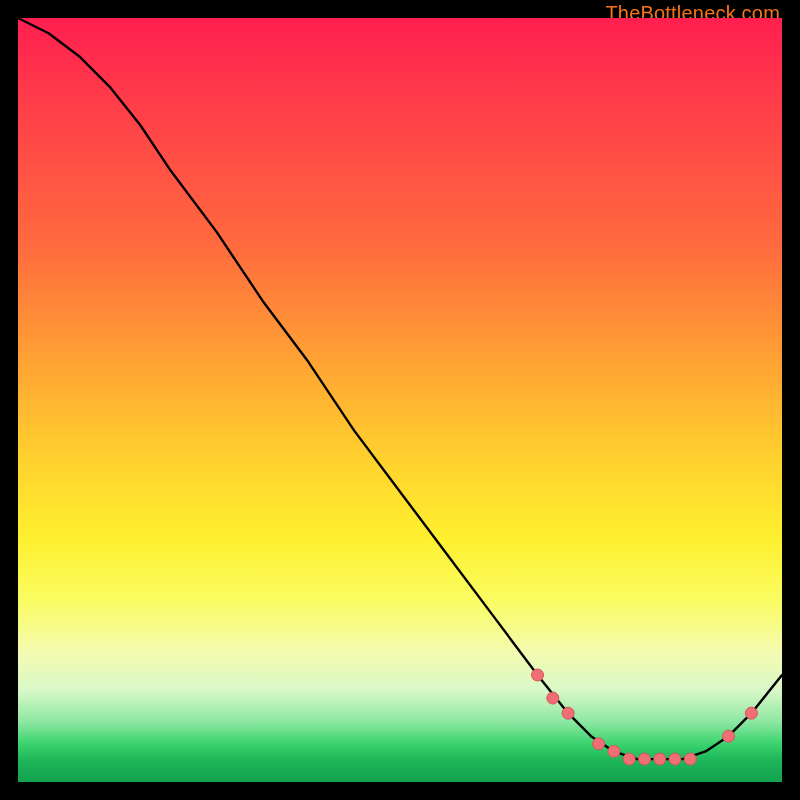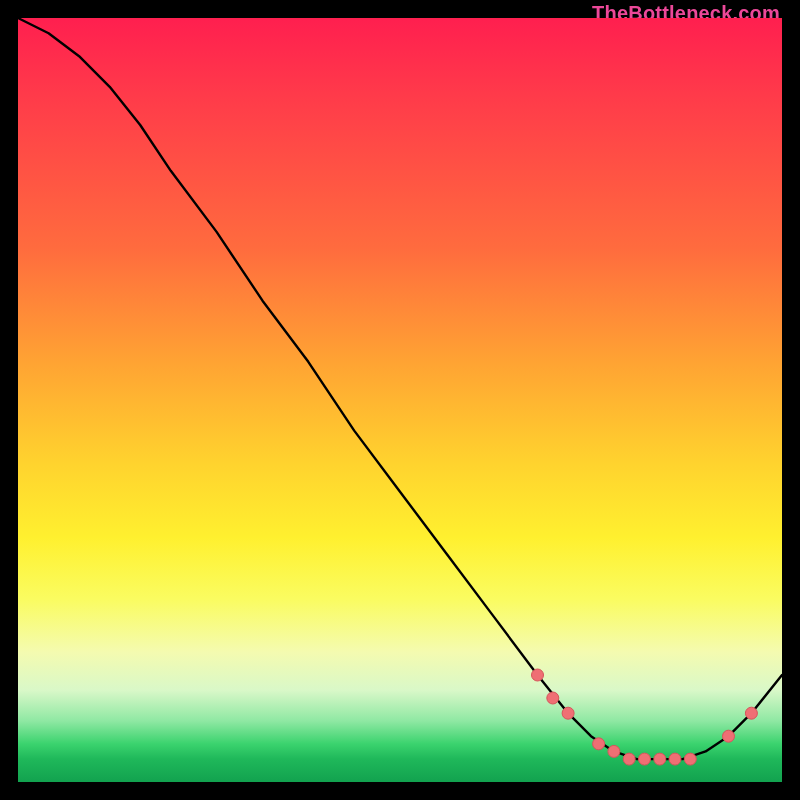--- a/index.html
+++ b/index.html
@@ -46,23 +46,23 @@
     left: 0;
     top: 0;
     width: 764px;
     height: 764px;
     overflow: visible;
   }
   .watermark {
     position: absolute;
     top: 2px;
     right: 20px;
-    color: #ec4899;
+    color: #f97316;
     font-size: 20px;
-    font-weight: 700;
+    font-weight: 400;
     letter-spacing: 0.2px;
     user-select: none;
   }
 </style>
 </head>
 <body>
 
 <div class="stage">
   <div class="watermark">TheBottleneck.com</div>
 

